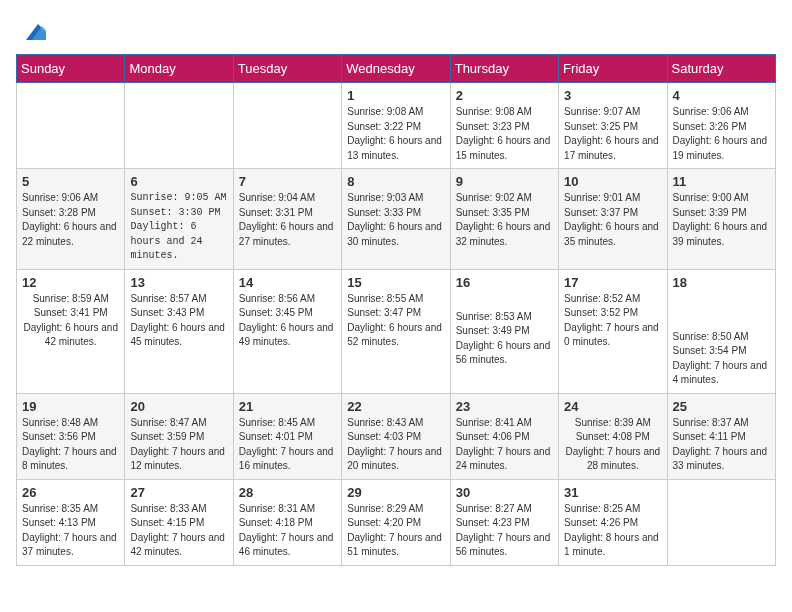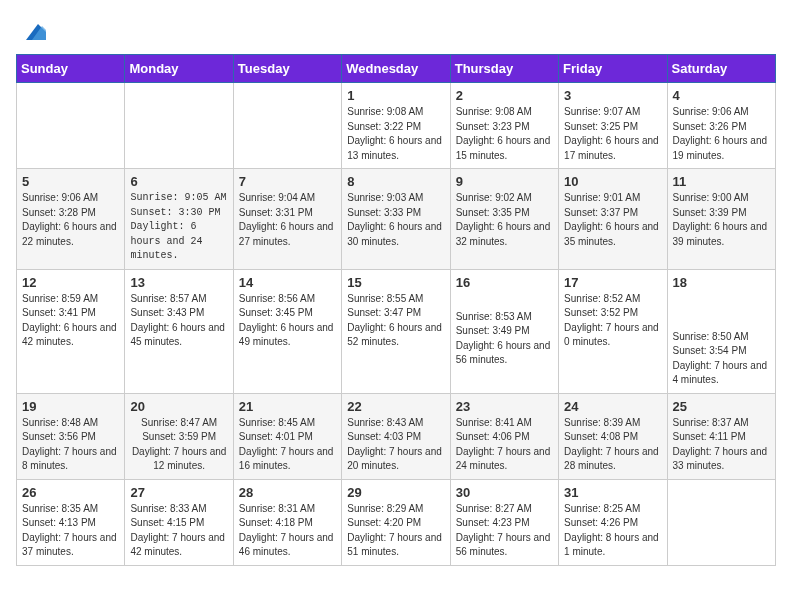--- a/index.html
+++ b/index.html
@@ -48,24 +48,24 @@
     .calendar-subtitle {
       font-size: 15px;
       color: #555;
     }
     table {
       width: 100%;
       border-collapse: collapse;
       table-layout: fixed;
     }
     thead tr th {
-      background-color: #6d28d9;
+      background-color: #be185d;
       color: #fff;
       font-size: 13px;
-      font-weight: bold;
+      font-weight: normal;
       padding: 6px 4px;
       text-align: left;
       border: 1px solid #2e6aad;
     }
     tbody tr td {
       vertical-align: top;
       border: 1px solid #ccc;
       padding: 5px 5px;
       font-size: 10.5px;
       color: #333;
@@ -194,21 +194,21 @@
         <td>
           <span class="day-num">11</span>
           <div class="day-detail" style="white-space: pre-line;">Sunrise: 9:00 AM
 Sunset: 3:39 PM
 Daylight: 6 hours and 39 minutes.</div>
         </td>
       </tr>
       <tr>
         <td>
           <span class="day-num">12</span>
-          <div class="day-detail" style="white-space: pre-line;">Sunrise: 8:59 AM
+          <div class="day-detail" style="white-space: pre-line; text-align: center;">Sunrise: 8:59 AM
 Sunset: 3:41 PM
 Daylight: 6 hours and 42 minutes.</div>
         </td>
         <td>
           <span class="day-num">13</span>
           <div class="day-detail" style="white-space: pre-line;">Sunrise: 8:57 AM
 Sunset: 3:43 PM
 Daylight: 6 hours and 45 minutes.</div>
         </td>
         <td>
@@ -244,21 +244,21 @@
       </tr>
       <tr>
         <td>
           <span class="day-num">19</span>
           <div class="day-detail" style="white-space: pre-line;">Sunrise: 8:48 AM
 Sunset: 3:56 PM
 Daylight: 7 hours and 8 minutes.</div>
         </td>
         <td>
           <span class="day-num">20</span>
-          <div class="day-detail" style="white-space: pre-line; text-align: center;">Sunrise: 8:47 AM
+          <div class="day-detail" style="white-space: pre-line;">Sunrise: 8:47 AM
 Sunset: 3:59 PM
 Daylight: 7 hours and 12 minutes.</div>
         </td>
         <td>
           <span class="day-num">21</span>
           <div class="day-detail" style="white-space: pre-line;">Sunrise: 8:45 AM
 Sunset: 4:01 PM
 Daylight: 7 hours and 16 minutes.</div>
         </td>
         <td>
@@ -268,21 +268,21 @@
 Daylight: 7 hours and 20 minutes.</div>
         </td>
         <td>
           <span class="day-num">23</span>
           <div class="day-detail" style="white-space: pre-line;">Sunrise: 8:41 AM
 Sunset: 4:06 PM
 Daylight: 7 hours and 24 minutes.</div>
         </td>
         <td>
           <span class="day-num">24</span>
-          <div class="day-detail" style="white-space: pre-line;">Sunrise: 8:39 AM
+          <div class="day-detail" style="white-space: pre-line; text-align: center;">Sunrise: 8:39 AM
 Sunset: 4:08 PM
 Daylight: 7 hours and 28 minutes.</div>
         </td>
         <td>
           <span class="day-num">25</span>
           <div class="day-detail" style="white-space: pre-line;">Sunrise: 8:37 AM
 Sunset: 4:11 PM
 Daylight: 7 hours and 33 minutes.</div>
         </td>
       </tr>

